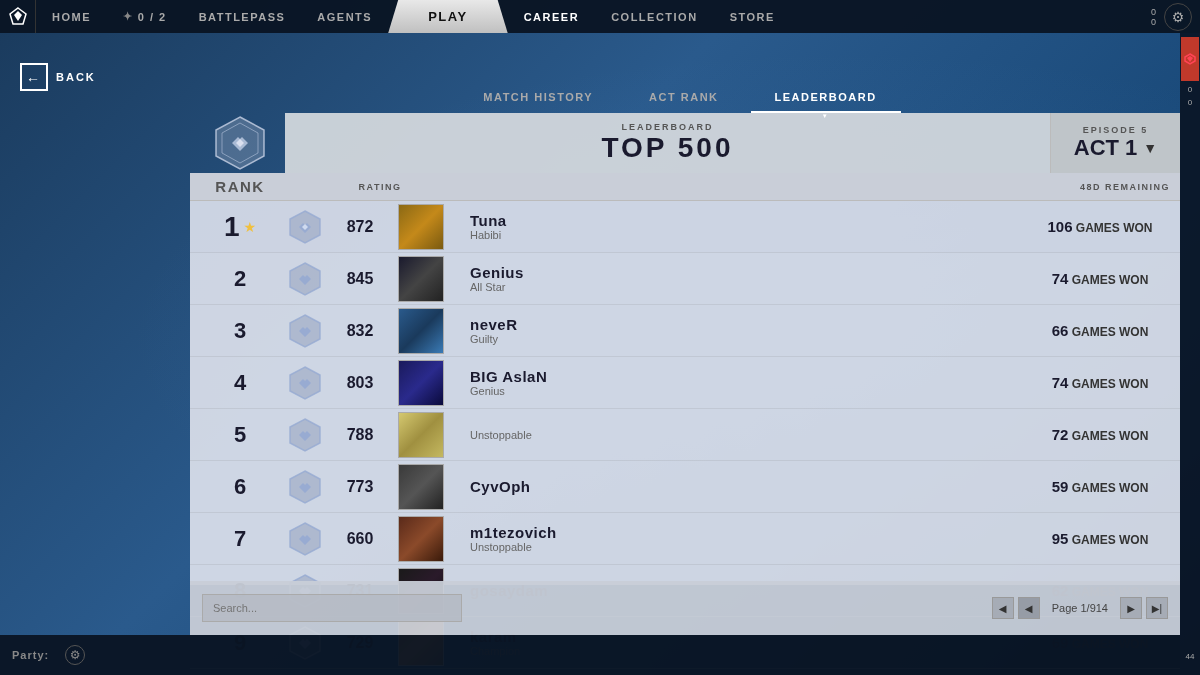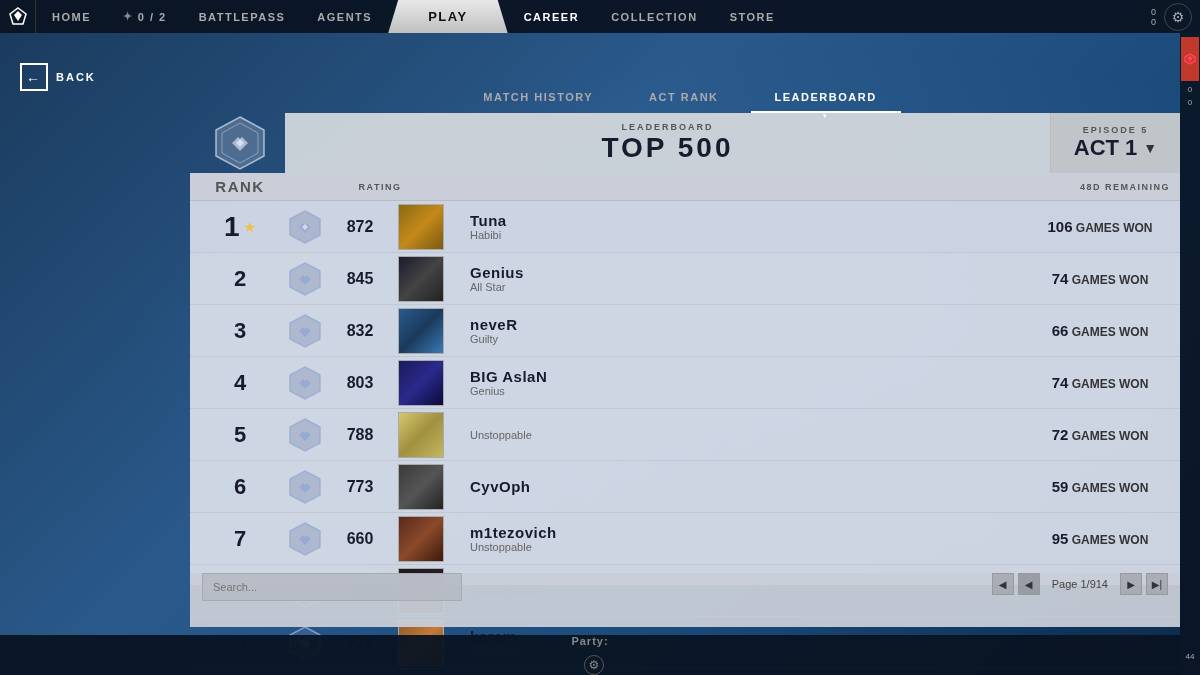--- a/index.html
+++ b/index.html
@@ -411,27 +411,27 @@
 
     
     .badge-svg {
       width: 36px;
       height: 36px;
     }
 
     
     .table-footer {
       position: absolute;
-      bottom: 8px;
+      bottom: 0;
       left: 190px;
       right: 0;
       height: 54px;
       background: rgba(200,205,215,0.95);
       display: flex;
-      align-items: flex-start;
+      align-items: center;
       padding: 0 12px;
       gap: 12px;
     }
     .search-box {
       flex: 0 0 260px;
       height: 28px;
       background: rgba(180,185,195,0.8);
       border: 1px solid #aaa;
       display: flex;
       align-items: center;
@@ -474,21 +474,20 @@
       position: absolute;
       bottom: 0;
       left: 0;
       right: 20px;
       height: 40px;
       background: rgba(10,20,35,0.95);
       display: flex;
       align-items: center;
       padding: 0 12px;
       gap: 8px;
-      flex-direction: column;
     }
     .party-label {
       font-size: 11px;
       font-weight: 700;
       letter-spacing: 1px;
       color: #888;
     }
     .party-settings-icon {
       margin-left: 8px;
       width: 20px;

